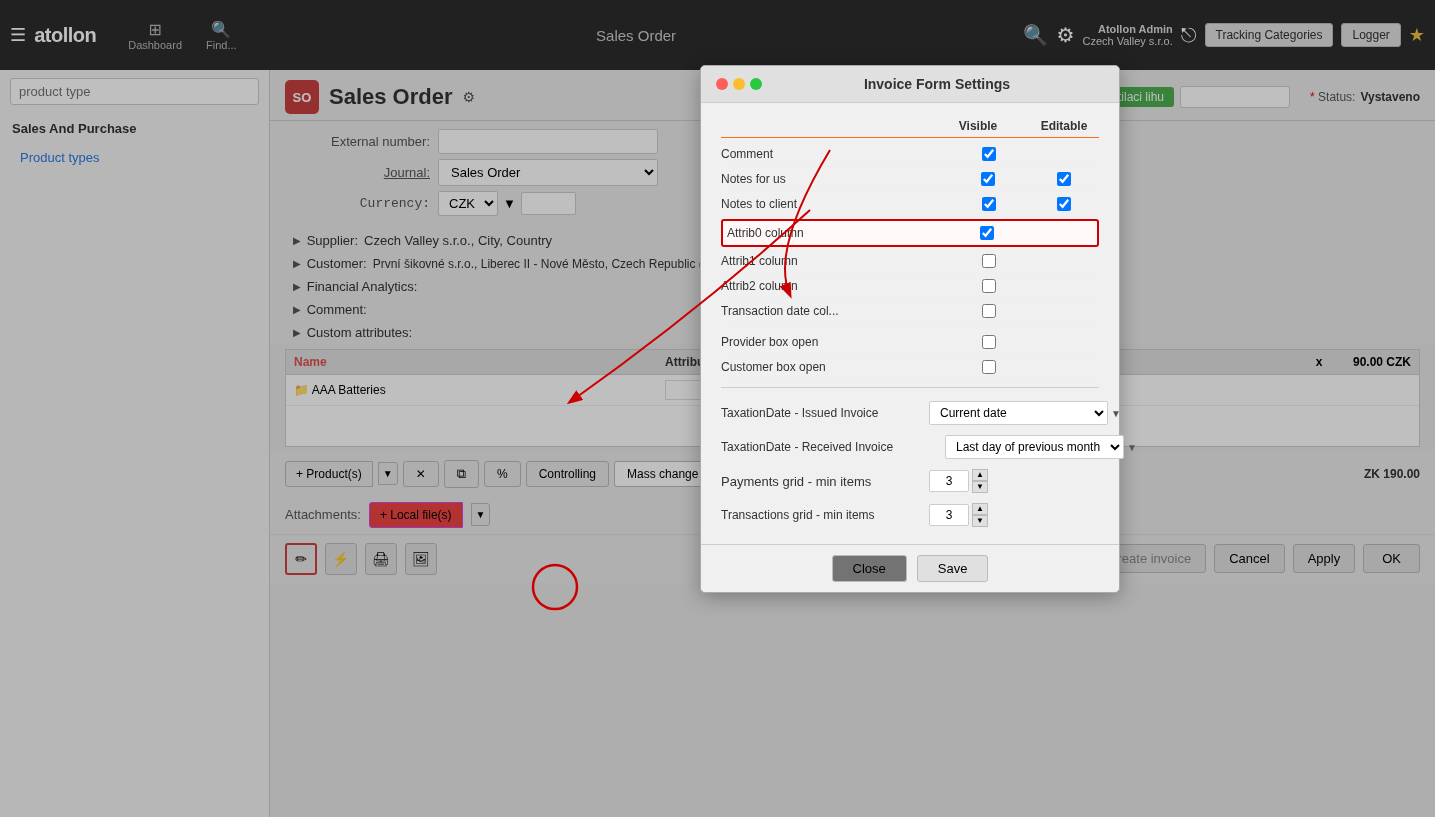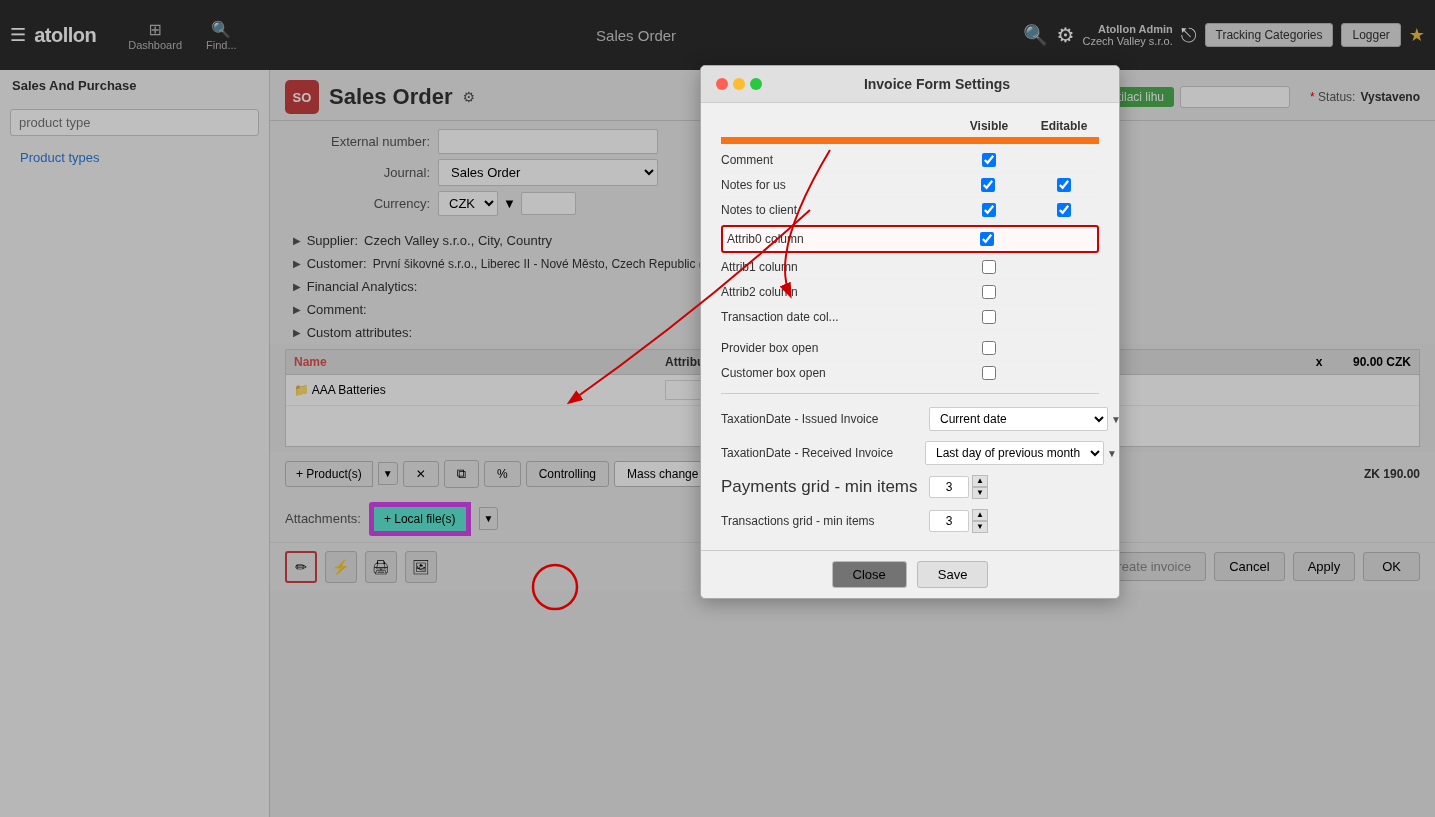--- a/index.html
+++ b/index.html
@@ -28,24 +28,24 @@
       <span>Czech Valley s.r.o.</span>
     </div>
     <button style="background:none;border:none;color:#fff;font-size:20px;cursor:pointer;">⎋</button>
     <button style="background:#e0e0e0;border:1px solid #bbb;padding:4px 10px;border-radius:3px;font-size:12px;cursor:pointer;color:#333;">Tracking Categories</button>
     <button style="background:#e0e0e0;border:1px solid #bbb;padding:4px 10px;border-radius:3px;font-size:12px;cursor:pointer;color:#333;">Logger</button>
     <button style="background:none;border:none;color:#f0c040;font-size:18px;cursor:pointer;">★</button>
   </div>
 </div>
 
 <div style="position:absolute;top:70px;left:0;width:270px;height:747px;background:#f5f5f5;border-right:1px solid #ccc;z-index:5;">
-  <div style="padding:8px 12px;font-weight:bold;font-size:13px;color:#333;">Sales And Purchase</div>
   <div style="padding:8px 10px;">
     <input type="text" style="width: 100%; padding: 5px 8px; border: 1px solid rgb(204, 204, 204); border-radius: 3px; font-size: 13px; background: rgb(255, 255, 255);" placeholder="product type">
   </div>
+  <div style="padding:8px 12px;font-weight:bold;font-size:13px;color:#333;">Sales And Purchase</div>
   <div style="padding:6px 20px;font-size:13px;color:#2a7ae2;cursor:pointer;">
     <span>Product types</span>
   </div>
 </div>
 
 <div style="position:absolute;top:70px;left:270px;right:0;bottom:0;background:#e8e8e8;overflow:auto;">
 
   <div style="display:flex;align-items:center;padding:10px 15px 6px;background:#ebebeb;border-bottom:1px solid #ccc;gap:10px;">
     <div style="width:34px;height:34px;background:#c84040;border-radius:5px;display:flex;align-items:center;justify-content:center;color:white;font-weight:bold;font-size:13px;">SO</div>
     <span style="font-size:22px;font-weight:bold;color:#333;">Sales Order</span>
@@ -67,27 +67,27 @@
       <span style="color:#333;font-weight:bold;">Vystaveno</span>
     </div>
   </div>
 
   <div style="padding:8px 20px;background:#ebebeb;">
     <div style="display:flex;align-items:center;margin-bottom:5px;">
       <span style="width:140px;text-align:right;margin-right:8px;color:#555;font-size:13px;">External number:</span>
       <input type="text" style="padding: 4px 8px; border: 1px solid rgb(204, 204, 204); background: rgb(255, 255, 255); border-radius: 2px; font-size: 13px; width: 220px;">
     </div>
     <div style="display:flex;align-items:center;margin-bottom:5px;">
-      <span style="width:140px;text-align:right;margin-right:8px;color:#555;font-size:13px;">Journal:</span>
+      <span style="width:140px;text-align:right;margin-right:8px;color:#555;font-size:13px;text-decoration:underline;">Journal:</span>
       <select style="padding:4px 8px;border:1px solid #ccc;background:#fff;border-radius:2px;font-size:13px;width:220px;">
         <option>Sales Order</option>
       </select>
     </div>
     <div style="display:flex;align-items:center;margin-bottom:5px;">
-      <span style="width:140px;text-align:right;margin-right:8px;color:#555;font-size:13px;">Currency:</span>
+      <span style="width:140px;text-align:right;margin-right:8px;color:#555;font-size:13px;font-family:Liberation Mono, monospace;">Currency:</span>
       <div style="display:flex;gap:5px;align-items:center;">
         <select style="padding:3px 6px;border:1px solid #ccc;background:#fff;border-radius:2px;font-size:13px;">
           <option>CZK</option>
         </select>
         <span style="cursor:pointer;">▼</span>
         <input type="text" style="padding: 3px 6px; border: 1px solid rgb(204, 204, 204); background: rgb(255, 255, 255); border-radius: 2px; font-size: 13px; width: 55px;">
       </div>
     </div>
   </div>
 
@@ -160,21 +160,21 @@
     <button style="padding:5px 12px;border:1px solid #bbb;background:#e8e8e8;border-radius:3px;font-size:12px;cursor:pointer;">✕</button>
     <button style="padding:5px 12px;border:1px solid #bbb;background:#e8e8e8;border-radius:3px;font-size:13px;cursor:pointer;">⧉</button>
     <button style="padding:5px 12px;border:1px solid #bbb;background:#e8e8e8;border-radius:3px;font-size:12px;cursor:pointer;">%</button>
     <button style="padding:5px 12px;border:1px solid #bbb;background:#e8e8e8;border-radius:3px;font-size:12px;cursor:pointer;">Controlling</button>
     <button style="padding:5px 12px;border:1px solid #bbb;background:#ffffff;border-radius:3px;font-size:12px;cursor:pointer;">Mass change</button>
     <div style="margin-left:auto;font-size:12px;color:#333;font-weight:bold;">ZK 190.00</div>
   </div>
 
   <div style="display:flex;align-items:center;gap:8px;padding:6px 15px;background:#ebebeb;">
     <span style="font-size:13px;color:#555;">Attachments:</span>
-    <button style="padding:5px 10px;border:5px solid #d946ef;background:#5eead4;border-radius:3px 0 0 3px;font-size:12px;cursor:pointer;">+ Local file(s)</button>
+    <button style="padding:5px 10px;border:1px solid #d946ef;background:#ef4444;border-radius:3px 0 0 3px;font-size:12px;cursor:pointer;">+ Local file(s)</button>
     <button style="padding:5px 4px;border:1px solid #bbb;background:#e8e8e8;border-radius:0 3px 3px 0;font-size:10px;cursor:pointer;">▼</button>
   </div>
 
   <div style="display:flex;align-items:center;gap:8px;padding:8px 15px;background:#ebebeb;border-top:1px solid #ddd;">
     <div style="width:32px;height:32px;border:2px solid #d04040;background:#e8e8e8;border-radius:3px;display:flex;align-items:center;justify-content:center;cursor:pointer;font-size:14px;">✏</div>
     <div style="width:32px;height:32px;border:1px solid #bbb;background:#e0e0e0;border-radius:3px;display:flex;align-items:center;justify-content:center;cursor:pointer;font-size:14px;">⚡</div>
     <div style="width:32px;height:32px;border:1px solid #bbb;background:#e0e0e0;border-radius:3px;display:flex;align-items:center;justify-content:center;cursor:pointer;font-size:14px;">🖨</div>
     <div style="width:32px;height:32px;border:1px solid #bbb;background:#e0e0e0;border-radius:3px;display:flex;align-items:center;justify-content:center;cursor:pointer;font-size:14px;">🖼</div>
     <div style="margin-left:auto;display:flex;gap:8px;align-items:center;">
       <span style="font-size:12px;font-weight:bold;color:#333;">ZK 190.00</span>
@@ -193,21 +193,21 @@
     <div style="display:flex;gap:5px;">
       <div style="width:12px;height:12px;background:#ff5f57;border-radius:50%;cursor:pointer;"></div>
       <div style="width:12px;height:12px;background:#febc2e;border-radius:50%;cursor:pointer;"></div>
       <div style="width:12px;height:12px;background:#28c840;border-radius:50%;cursor:pointer;"></div>
     </div>
     <span style="font-size:14px;font-weight:bold;color:#333;flex:1;text-align:center;">Invoice Form Settings</span>
   </div>
 
   <div style="padding:12px 20px;">
 
-    <div style="display:grid;grid-template-columns:1fr 70px 70px;gap:5px;padding:4px 0;border-bottom:7px solid #f97316;margin-bottom:4px;">
+    <div style="display:grid;grid-template-columns:1fr 70px 70px;gap:16px;padding:4px 0;border-bottom:1px solid #f97316;margin-bottom:4px;">
       <span></span>
       <span style="font-size:12px;font-weight:bold;color:#333;text-align:center;">Visible</span>
       <span style="font-size:12px;font-weight:bold;color:#333;text-align:center;">Editable</span>
     </div>
 
     <div style="display:grid;grid-template-columns:1fr 70px 70px;gap:5px;padding:5px 0;align-items:center;border-bottom:1px solid #eee;">
       <span style="font-size:12px;color:#333;">Comment</span>
       <div style="display:flex;justify-content:center;">
           <input type="checkbox" checked="" style="width: 14px; height: 14px; cursor: pointer;">
         </div>
@@ -291,34 +291,34 @@
       <div style="display:flex;align-items:center;gap:3px;">
         <select style="padding:3px 6px;border:1px solid #ccc;border-radius:2px;font-size:12px;background:#fff;flex:1;">
           <option>Current date</option>
           <option>Last day of previous month</option>
           <option>First day of current month</option>
         </select>
         <span style="font-size:10px;color:#555;">▼</span>
       </div>
     </div>
 
-    <div style="display:grid;grid-template-columns:200px 1fr;gap:4px;align-items:center;padding:5px 0;">
+    <div style="display:grid;grid-template-columns:200px 1fr;gap:24px;align-items:center;padding:5px 0;">
       <span style="font-size:12px;color:#333;">TaxationDate - Received Invoice</span>
       <div style="display:flex;align-items:center;gap:3px;">
         <select style="padding:3px 6px;border:1px solid #ccc;border-radius:2px;font-size:12px;background:#fff;flex:1;">
           <option>Current date</option>
           <option selected="">Last day of previous month</option>
           <option>First day of current month</option>
         </select>
         <span style="font-size:10px;color:#555;">▼</span>
       </div>
     </div>
 
     <div style="display:grid;grid-template-columns:200px 1fr;gap:8px;align-items:center;padding:5px 0;">
-      <span style="font-size:17px;color:#333;">Payments grid - min items</span>
+      <span style="font-size:13px;color:#333;">Payments grid - min items</span>
       <div style="display:flex;align-items:center;gap:3px;">
         <input type="text" value="3" style="width: 40px; padding: 3px 5px; border: 1px solid rgb(204, 204, 204); border-radius: 2px; text-align: center; font-size: 12px;">
         <div style="display:flex;flex-direction:column;">
           <button style="width:16px;height:12px;background:#e0e0e0;border:1px solid #bbb;display:flex;align-items:center;justify-content:center;cursor:pointer;font-size:8px;line-height:1;padding:0;">▲</button>
           <button style="width:16px;height:12px;background:#e0e0e0;border:1px solid #bbb;display:flex;align-items:center;justify-content:center;cursor:pointer;font-size:8px;line-height:1;padding:0;">▼</button>
         </div>
       </div>
     </div>
 
     <div style="display:grid;grid-template-columns:200px 1fr;gap:8px;align-items:center;padding:5px 0;">

